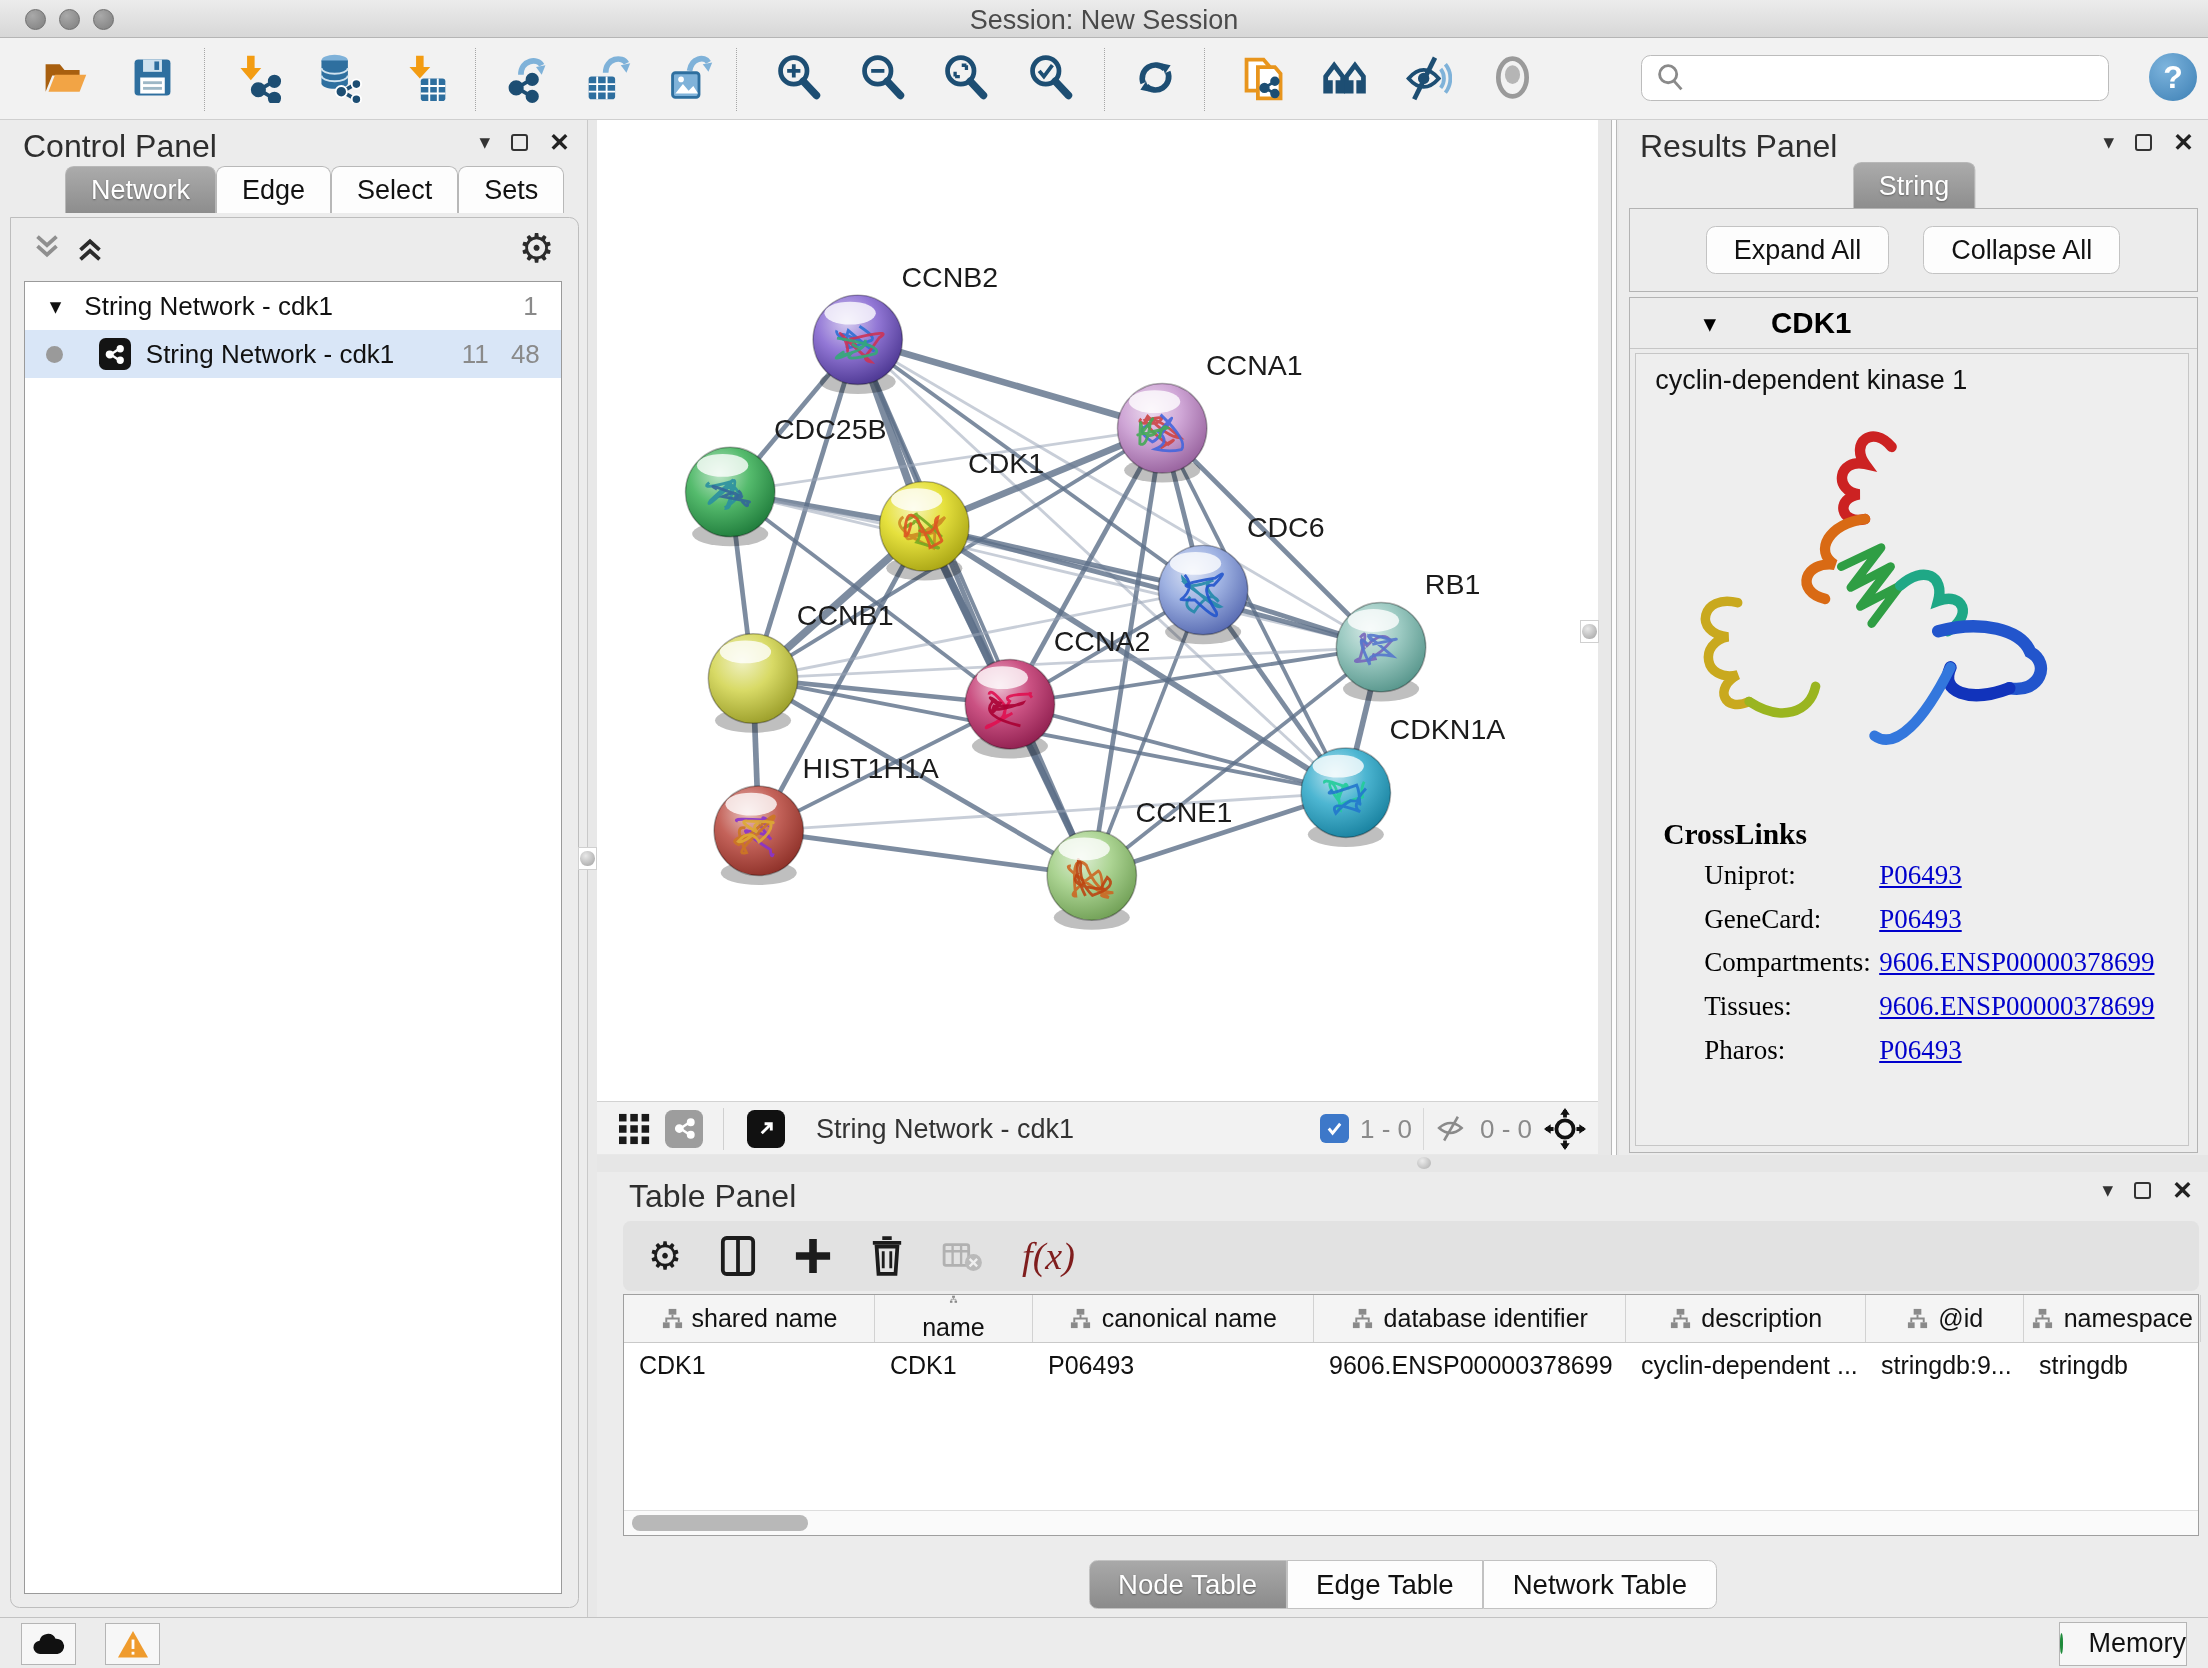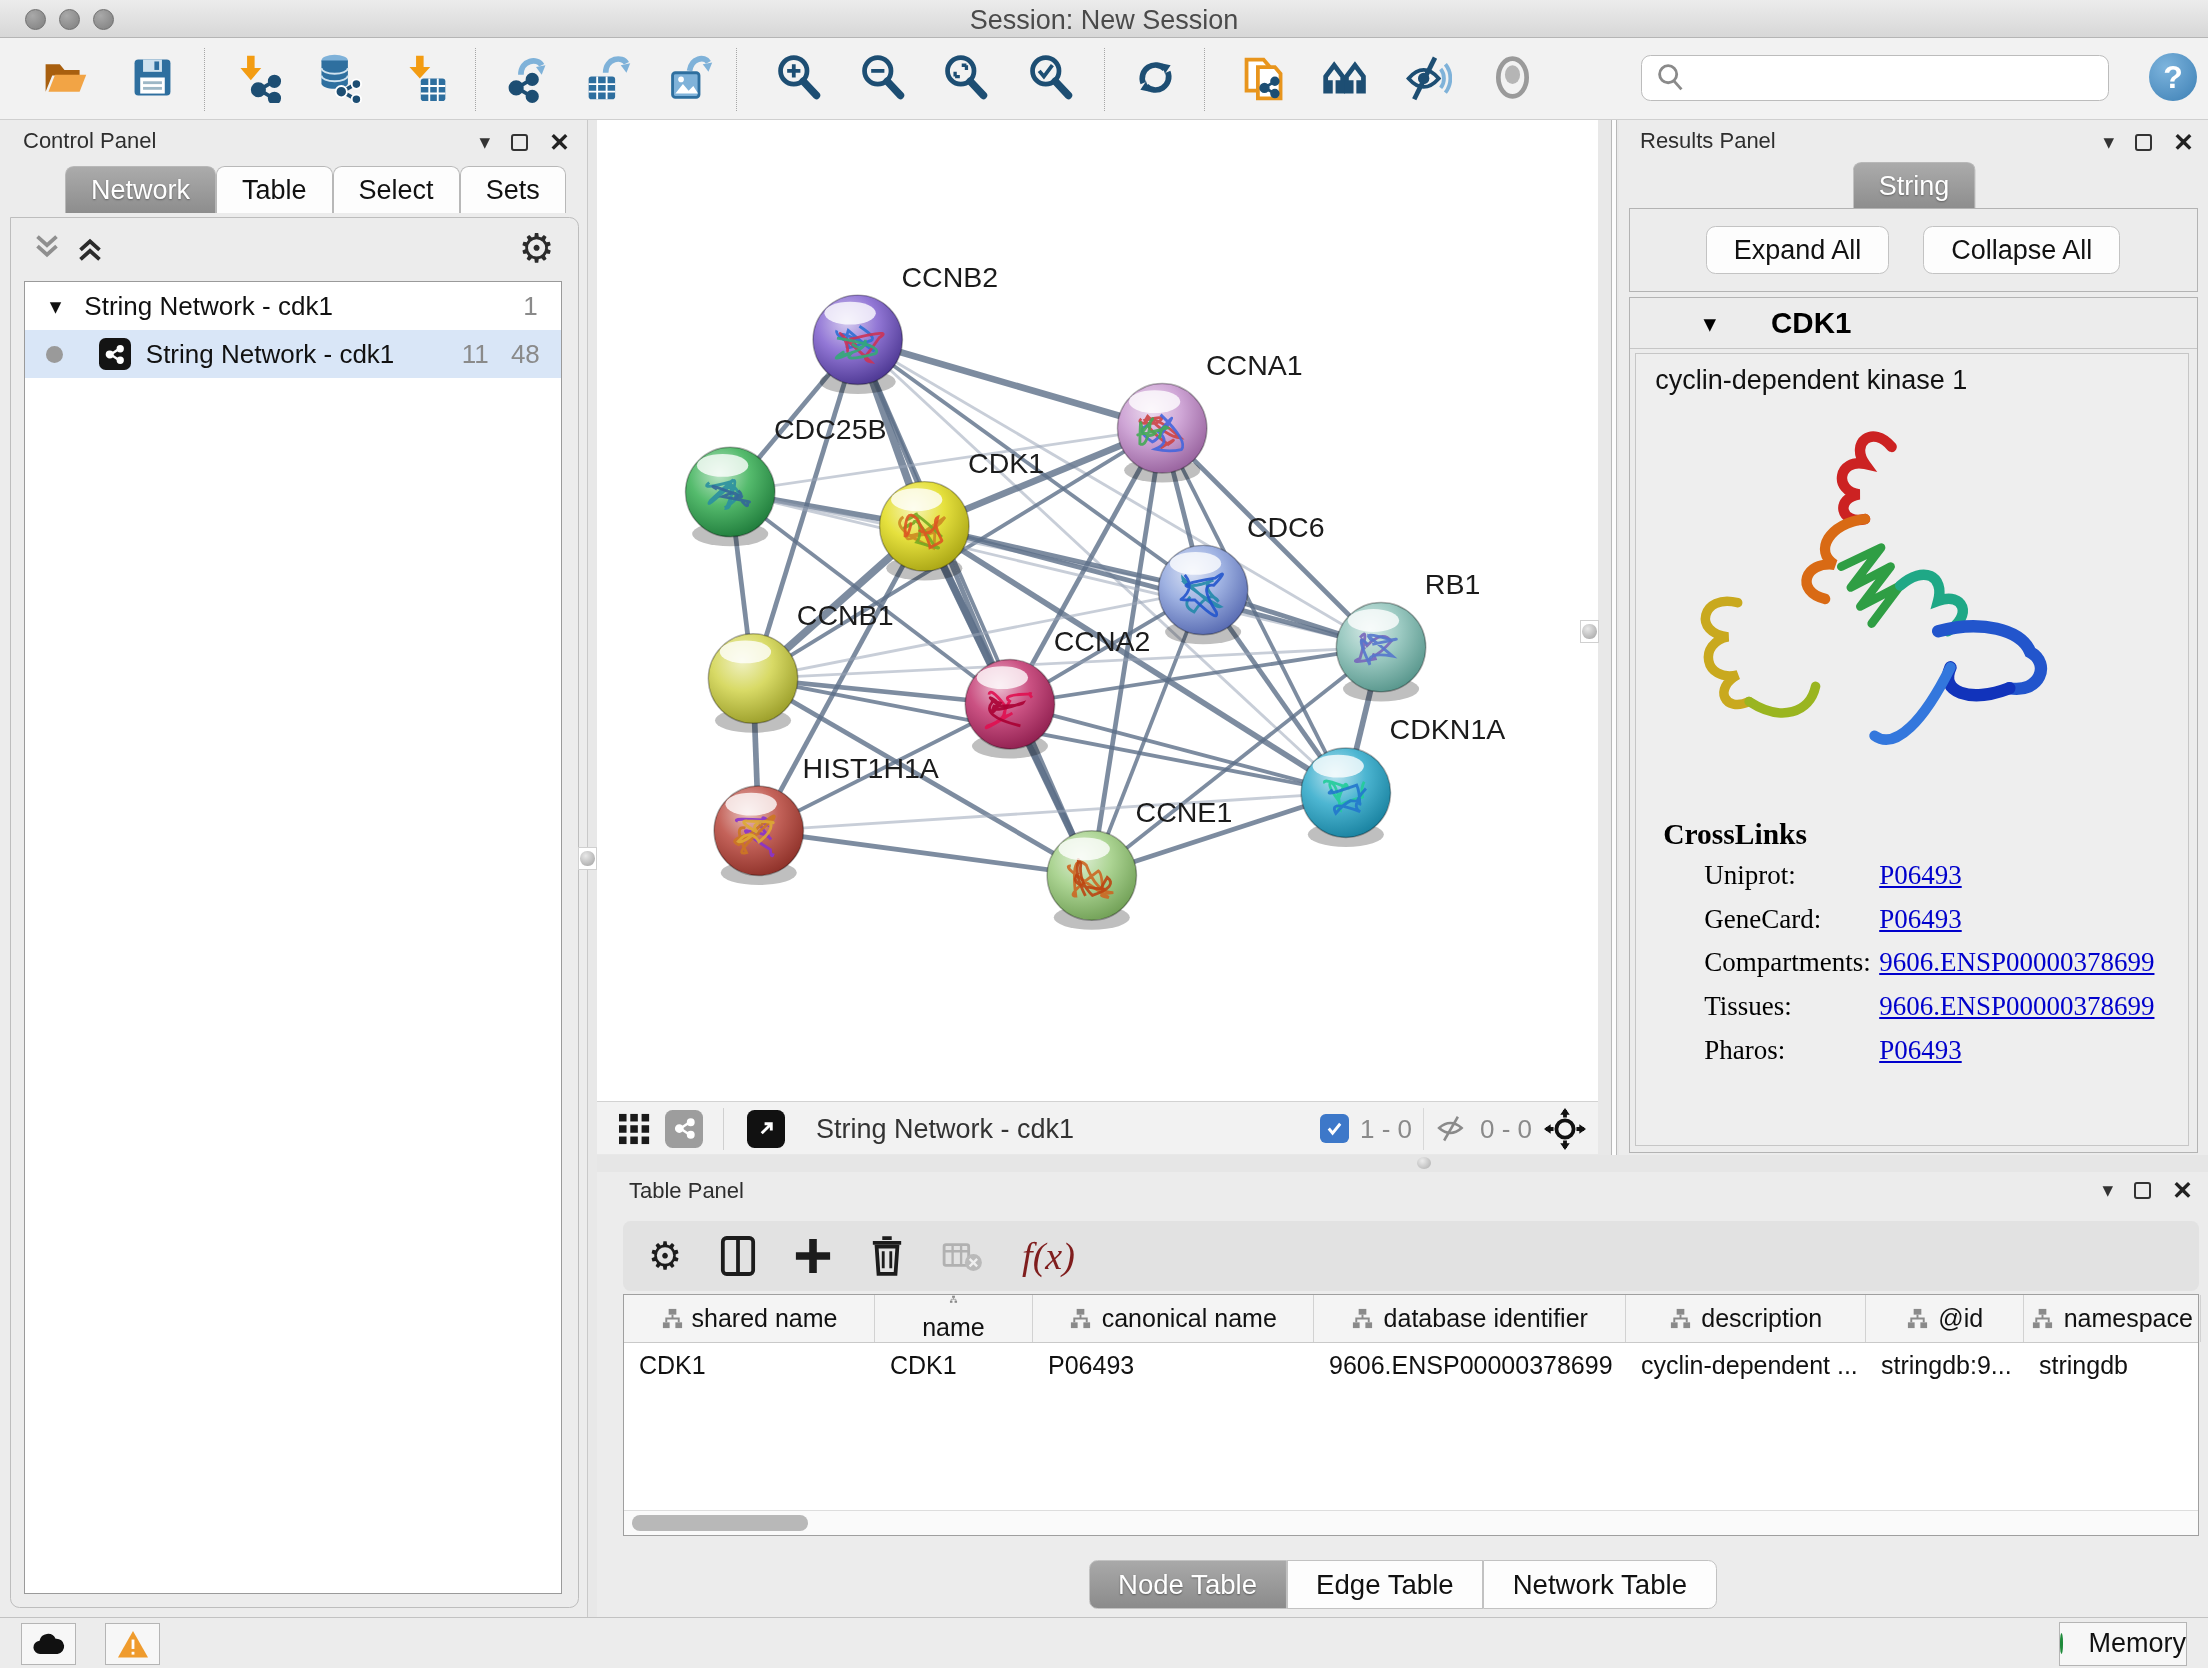--- a/index.html
+++ b/index.html
@@ -22,21 +22,21 @@
   .tbtn { position:absolute; top:13.3px; width:53px; height:53px; display:flex;
     align-items:center; justify-content:center; }
   .tsep { position:absolute; top:9.5px; height:63px; border-left:1.9px dotted #a6a6a6; }
   #search-box { position:absolute; left:1641px; top:17px; width:468px; height:46px;
     background:#fff; border:1.9px solid #bcbcbc; border-radius:9.5px; display:flex; align-items:center; }
   #help-btn { position:absolute; left:2149px; top:15px; width:48px; height:48px; border-radius:50%;
     background:radial-gradient(circle at 35% 30%, #7db4dd, #3c7fb4); color:#fff; font-weight:bold;
     font-size:32px; display:flex; align-items:center; justify-content:center; }
 
   
-  .panel-title { font-size:22px; color:#2e2e2e; }
+  .panel-title { font-size:32px; color:#2e2e2e; }
   .pctrls { position:absolute; top:7.6px; display:flex; gap:21px; align-items:center; }
   .pc-min { font-size:21px; color:#333; }
   .pc-float { width:17px; height:17px; border:2.9px solid #333; border-radius:2.9px; }
   .pc-close { font-size:25px; font-weight:bold; color:#222; }
 
   #control-panel { position:absolute; left:0; top:120px; width:588px; height:1497px;
     background:#ececec; border-right:1.9px solid #c9c9c9; }
   .tabs-row { position:absolute; display:flex; }
   .tab { font-size:27px; padding:7.6px 25px; background:#fdfdfd; border:1px solid #b8b8b8;
     border-bottom:none; border-radius:8.6px 8.6px 0 0; color:#111; }
@@ -293,21 +293,21 @@
 
 <div id="control-panel">
   <span class="panel-title abs" style="left:23px; top:7.6px">Control Panel</span>
   <div class="pctrls" style="right:17px">
     <span class="pc-min glyph">▾</span>
     <span class="pc-float"></span>
     <span class="pc-close">✕</span>
   </div>
   <div class="tabs-row" style="left:65px; top:46px">
     <span class="tab sel">Network</span>
-    <span class="tab">Table</span>
+    <span class="tab">Edge</span>
     <span class="tab">Select</span>
     <span class="tab">Sets</span>
   </div>
   <div id="cp-box">
     <div id="cp-subbar">
       <svg width="38" height="38" viewBox="0 0 40 40" style="margin-left:17px">
         <path d="M10 8 l10 9 10 -9 M10 18 l10 9 10 -9" stroke="#8f8f8f" stroke-width="4" fill="none"></path>
       </svg>
       <svg width="38" height="38" viewBox="0 0 40 40" style="margin-left:5.7px">
         <path d="M10 32 l10 -9 10 9 M10 22 l10 -9 10 9" stroke="#2b2b2b" stroke-width="4" fill="none"></path>

